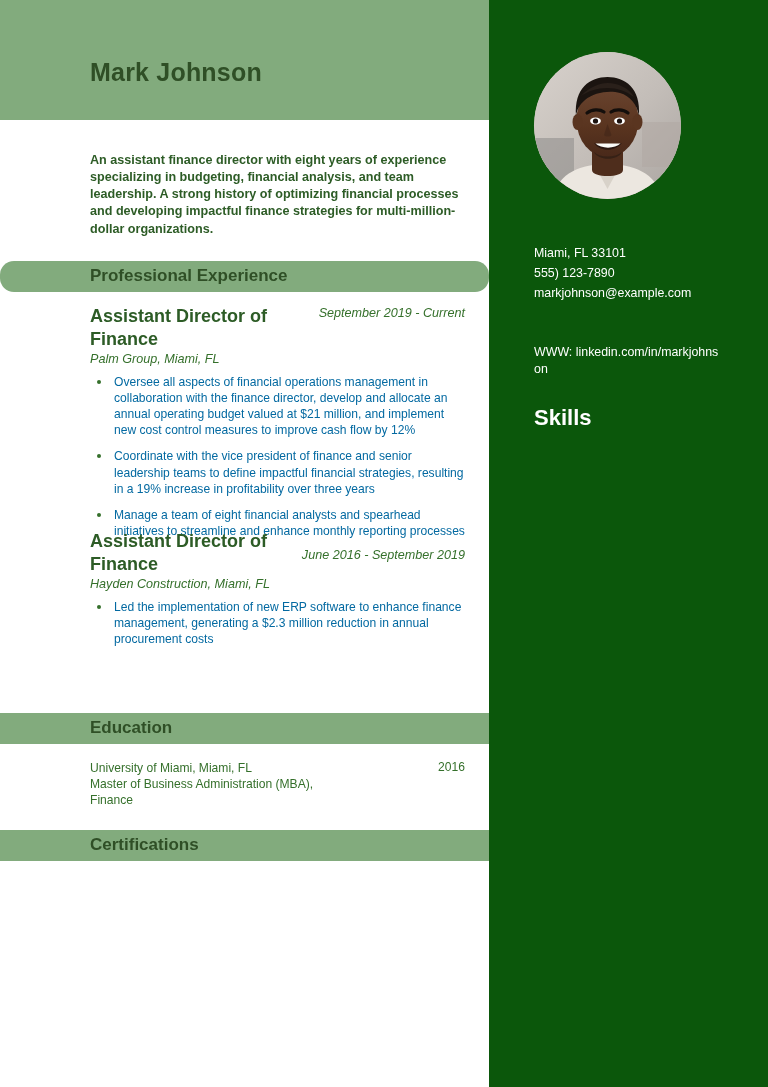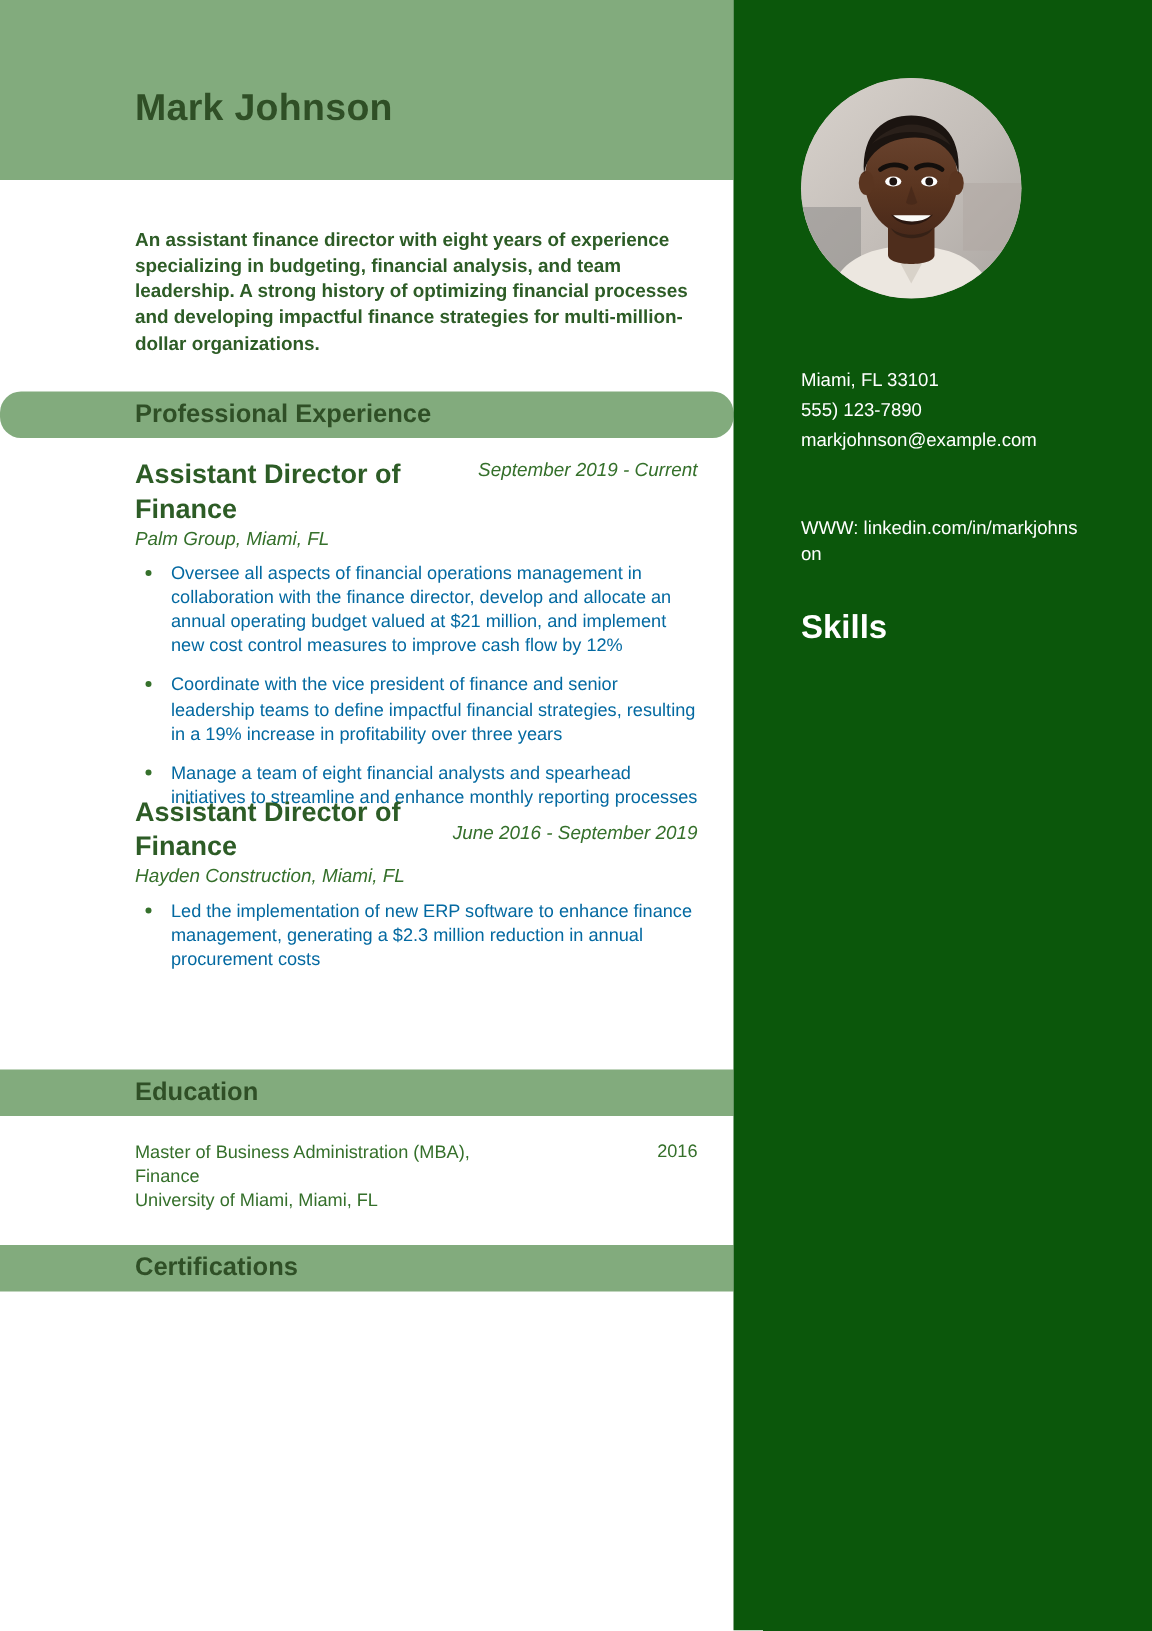--- a/index.html
+++ b/index.html
@@ -252,22 +252,22 @@
       </ul>
     </div>
 
     <div class="section-band" style="top:713px;">
       <div class="section-title">Education</div>
     </div>
 
     <div class="block" style="top:760px;">
       <div class="edu-row">
         <div class="edu-left">
+          <div>University of Miami, Miami, FL</div>
           <div>Master of Business Administration (MBA), Finance</div>
-          <div>University of Miami, Miami, FL</div>
         </div>
         <div class="edu-year">2016</div>
       </div>
     </div>
 
     <div class="section-band" style="top:830px;">
       <div class="section-title">Certifications</div>
     </div>
 
 

